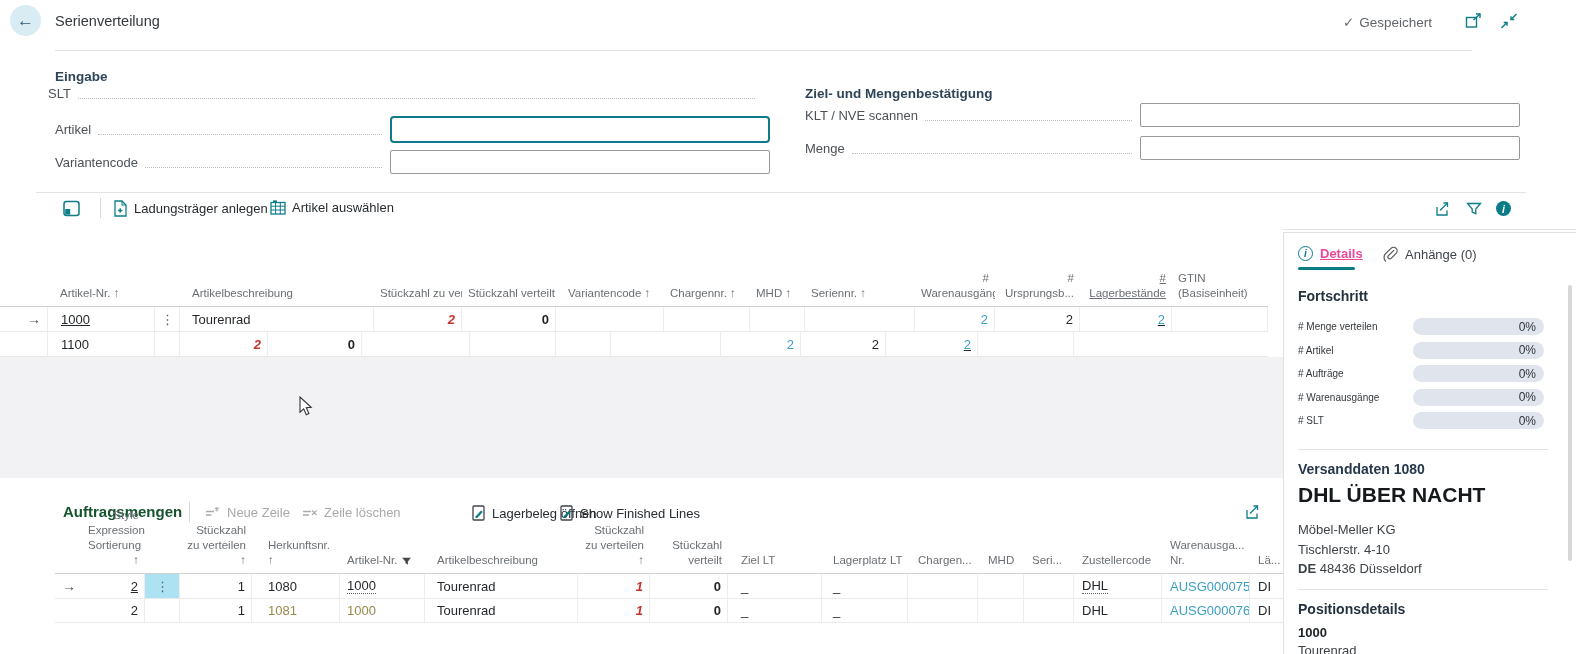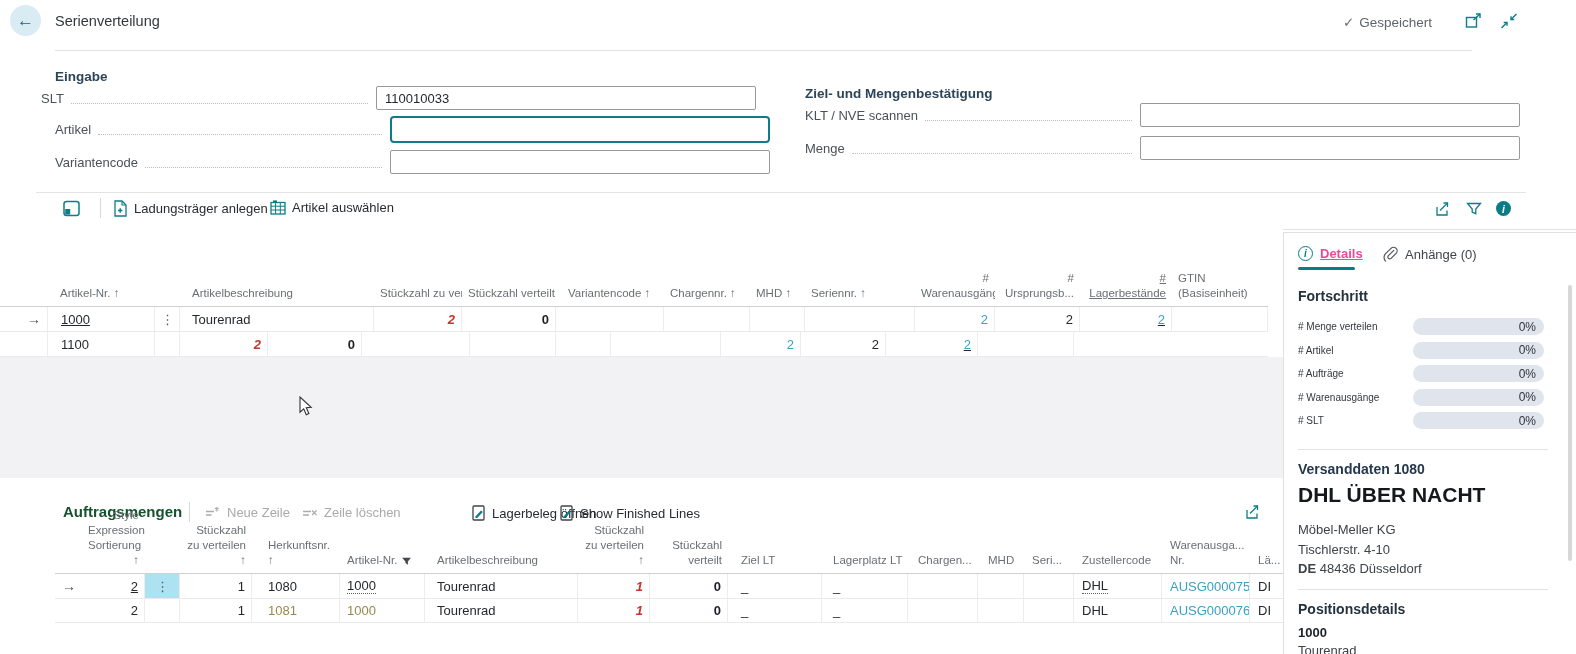--- a/index.html
+++ b/index.html
@@ -114,24 +114,23 @@
     <path d="M16.5 1 11 6.5" fill="none" stroke="#0d7d87" stroke-width="1.4"></path>
     <path d="M11 3.2v3.3h3.3" fill="none" stroke="#0d7d87" stroke-width="1.4"></path>
     <path d="M1.5 15 7 9.5" fill="none" stroke="#0d7d87" stroke-width="1.4"></path>
     <path d="M7 12.8V9.5H3.7" fill="none" stroke="#0d7d87" stroke-width="1.4"></path>
   </svg>
 </div>
 <div class="abs divider" style="left:55px; top:50px; width:1417px;"></div>
 
 <div class="abs sec-head" style="left:55px; top:69px;">Eingabe</div>
 
-<div class="abs field-row" style="left:41px; top:86px; width:715px;">
+<div class="abs field-row" style="left:48px; top:86px; width:715px;">
   <span class="field-label">SLT</span>
   <span class="leader"></span>
-  <input class="tf" type="text" value="110010033" style="">
 </div>
 
 <div class="abs field-row" style="left:55px; top:116px; width:715px;">
   <span class="field-label">Artikel</span>
   <span class="leader"></span>
   <input class="tf focused" type="text" value="" style="">
 </div>
 
 <div class="abs field-row" style="left:55px; top:150px; width:715px;">
   <span class="field-label">Variantencode</span>

